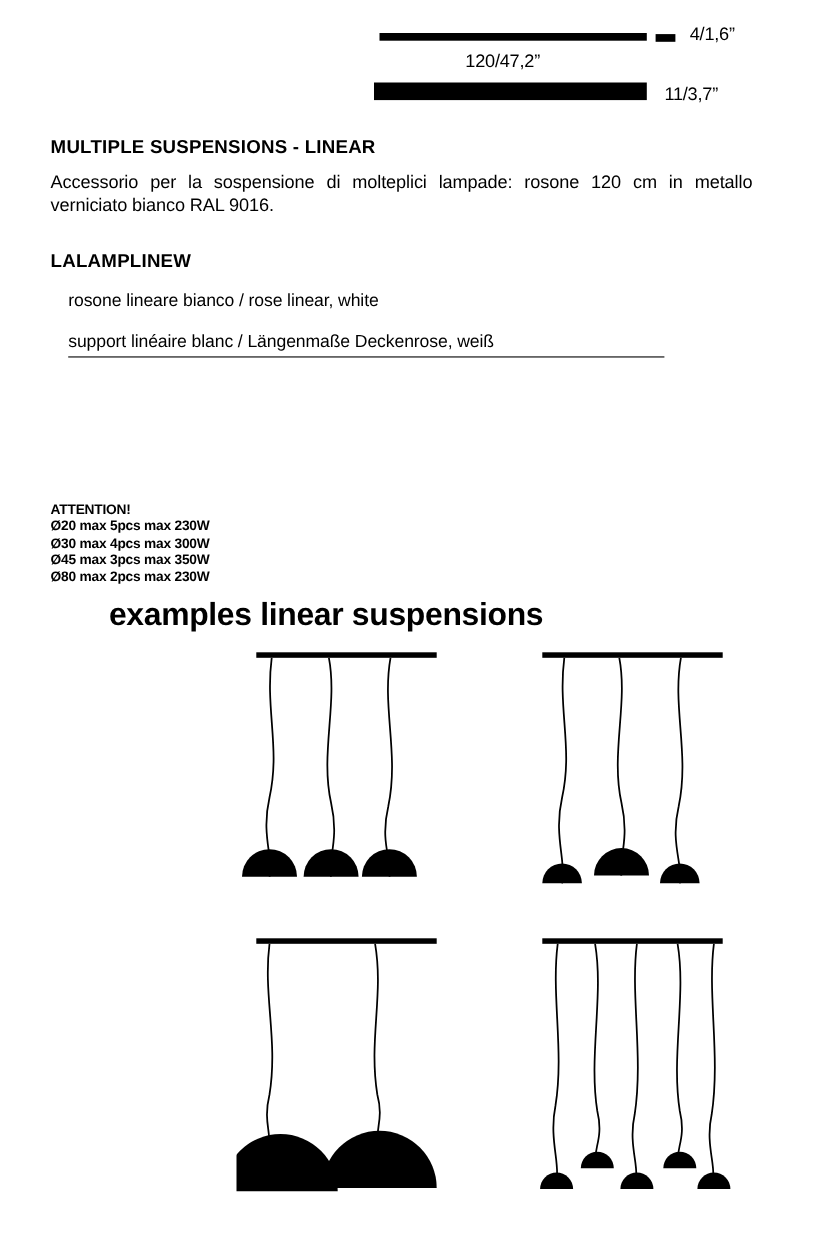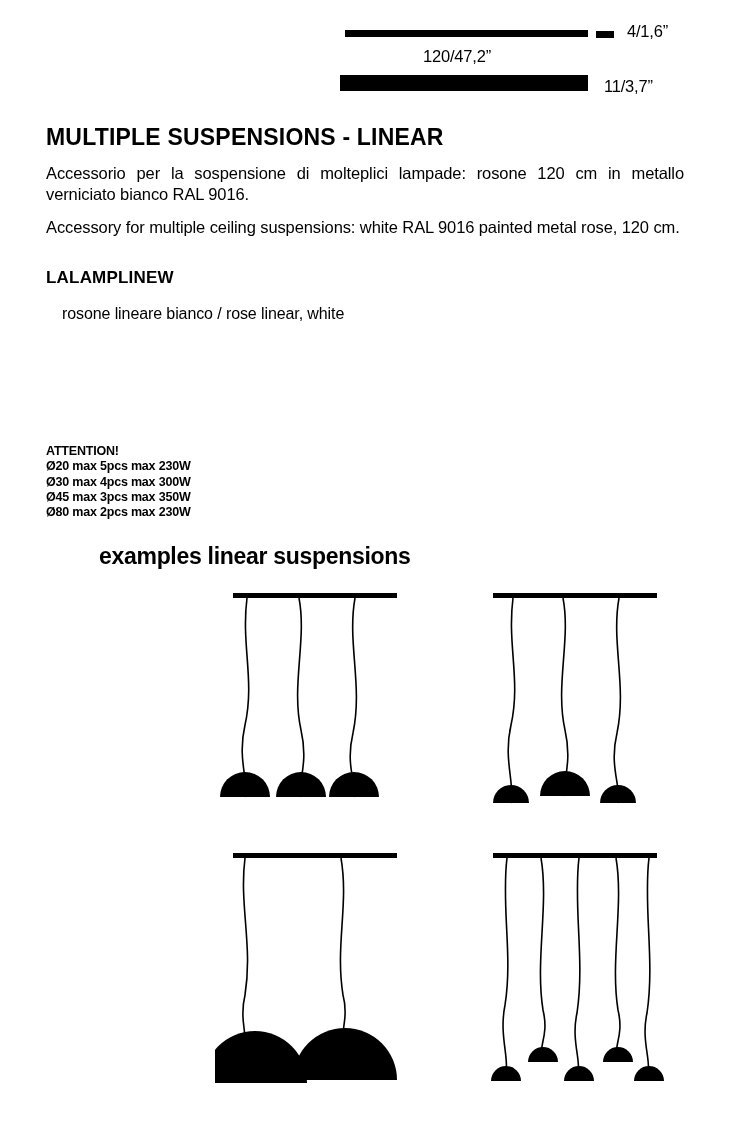--- a/index.html
+++ b/index.html
@@ -68,21 +68,21 @@
 
   
   .text-block {
     position: absolute;
     left: 46px;
     top: 124px;
     width: 638px;
   }
   .heading {
     font-weight: bold;
-    font-size: 23px;
+    font-size: 17px;
     letter-spacing: 0.2px;
     margin: 0 0 5px 0;
   }
   .para {
     font-size: 16.5px;
     line-height: 1.27;
     margin: 12px 0 2px 0;
     text-align: justify;
     letter-spacing: -0.1px;
   }
@@ -101,34 +101,34 @@
   .code-underline {
     border-bottom: 1.2px solid #000;
     width: 542px;
     display: block;
     padding-bottom: 2px;
   }
 
   .attention {
     position: absolute;
     left: 46px;
-    top: 444px;
+    top: 456px;
     font-size: 12.5px;
     line-height: 1.22;
     font-weight: bold;
     letter-spacing: -0.2px;
   }
   .attention div { white-space: pre; }
 
   
   .examples-title {
     position: absolute;
     left: 99px;
     top: 543px;
-    font-size: 23px;
+    font-size: 29px;
     font-weight: bold;
     letter-spacing: -0.3px;
   }
 
   
   .figure {
     position: absolute;
   }
   .fig-svg { display: block; }
 </style>
@@ -142,24 +142,24 @@
   <div class="label-mid">120/47,2”</div>
   <div class="bar-bottom-outer">
     <div class="bar-bottom-inner"></div>
   </div>
   <div class="label-bottom">11/3,7”</div>
 </div>
 
 <div class="text-block">
   <div class="heading">MULTIPLE SUSPENSIONS - LINEAR</div>
   <p class="para">Accessorio per la sospensione di molteplici lampade: rosone 120 cm in metallo verniciato bianco RAL 9016.</p>
-  <p class="para">Accessory for multiple ceiling suspensions: white RAL 9016 painted metal rose, 120 cm.</p>
 
   <div class="code-heading">LALAMPLINEW</div>
   <p class="code-line">rosone lineare bianco / rose linear, white</p>
+  <p class="code-line code-underline">support linéaire blanc / Längenmaße Deckenrose, weiß</p>
 </div>
 
 <div class="attention">
   <div>ATTENTION!</div>
   <div>Ø20 max 5pcs max 230W</div>
   <div>Ø30 max 4pcs max 300W</div>
   <div>Ø45 max 3pcs max 350W</div>
   <div>Ø80 max 2pcs max 230W</div>
 </div>
 

